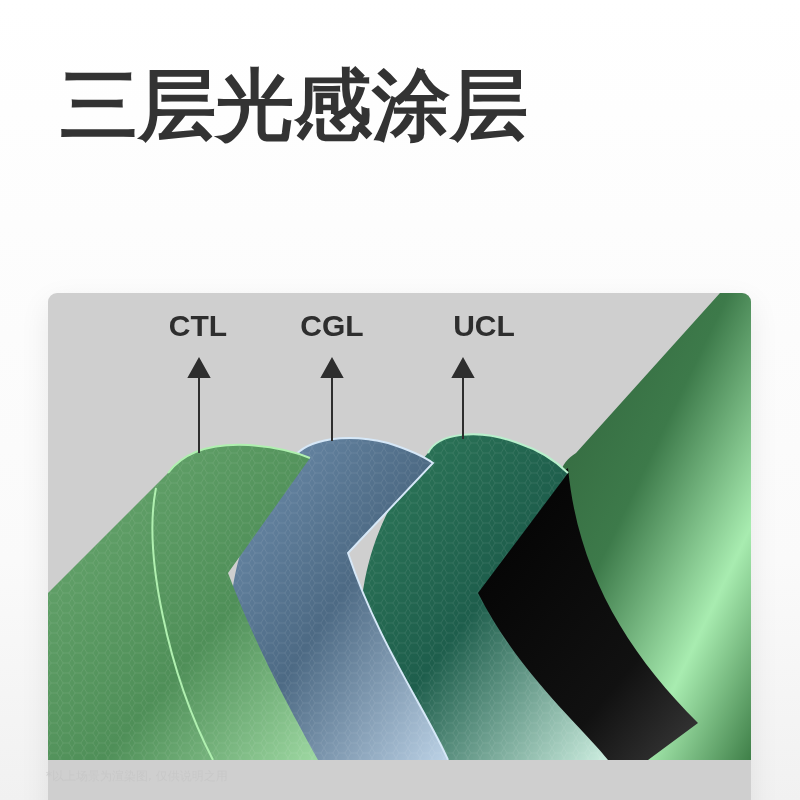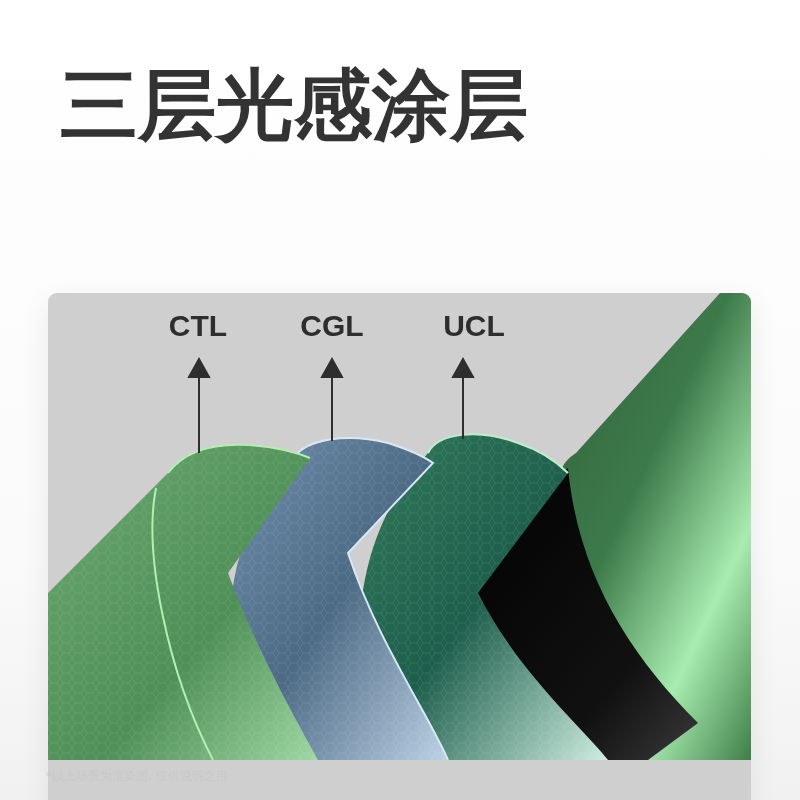--- a/index.html
+++ b/index.html
@@ -97,16 +97,16 @@
       <polygon points="274,84 294,84 284,66"></polygon>
     </g>
     <g stroke="#2e2e2e" stroke-width="2" fill="#2e2e2e">
       <line x1="415" y1="84" x2="415" y2="146"></line>
       <polygon points="405,84 425,84 415,66"></polygon>
     </g>
   </svg>
 
   <div class="label" style="left:150px;">CTL</div>
   <div class="label" style="left:284px;">CGL</div>
-  <div class="label" style="left:426px;">UCL</div>
+  <div class="label" style="left:436px;">UCL</div>
 </div>
 
 <div class="footnote">*以上场景为渲染图, 仅供说明之用</div>
 
 </body></html>

